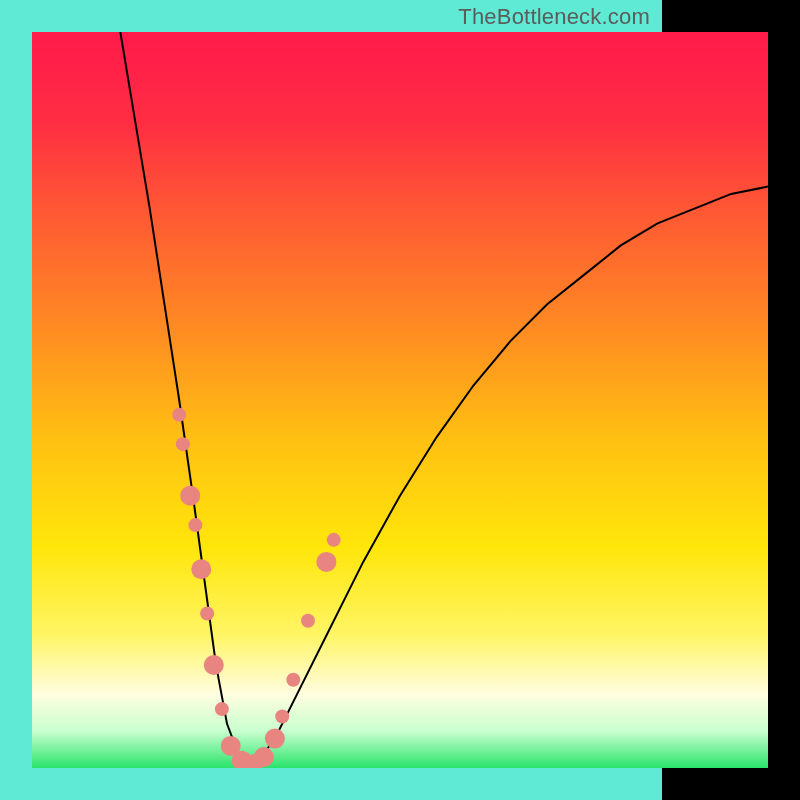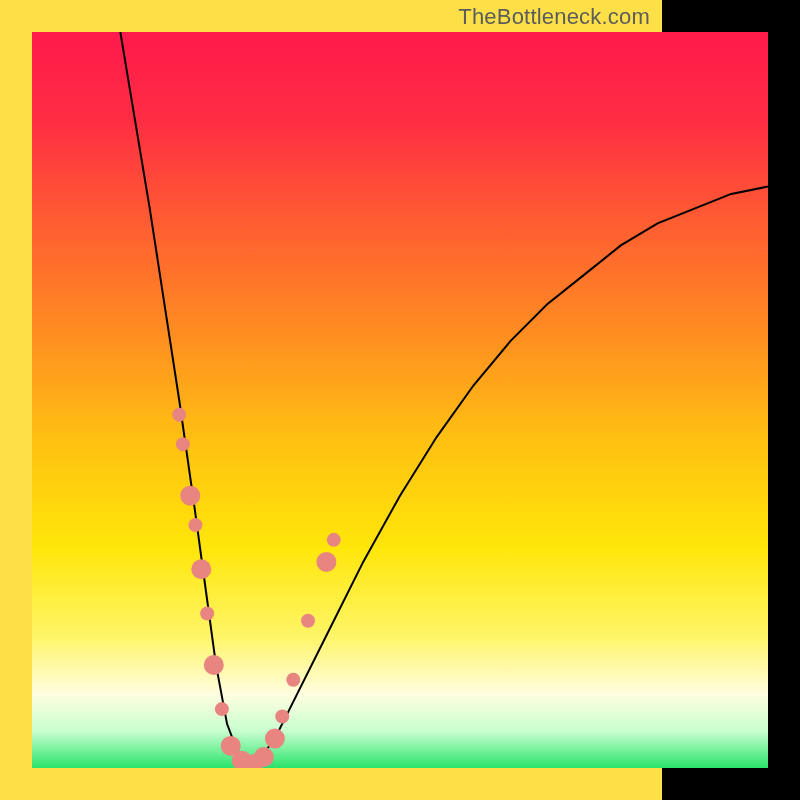--- a/index.html
+++ b/index.html
@@ -10,21 +10,21 @@
     overflow: hidden;
     background: #000;
     font-family: Arial, Helvetica, sans-serif;
   }
   .frame {
     position: absolute;
     left: 0;
     top: 0;
     width: 662px;
     height: 800px;
-    background: #fde047;
+    background: #5eead4;
     text-decoration: underline;
   }
   .plot-area {
     position: absolute;
     left: 32px;
     top: 32px;
     width: 736px;
     height: 736px;
     
   }

